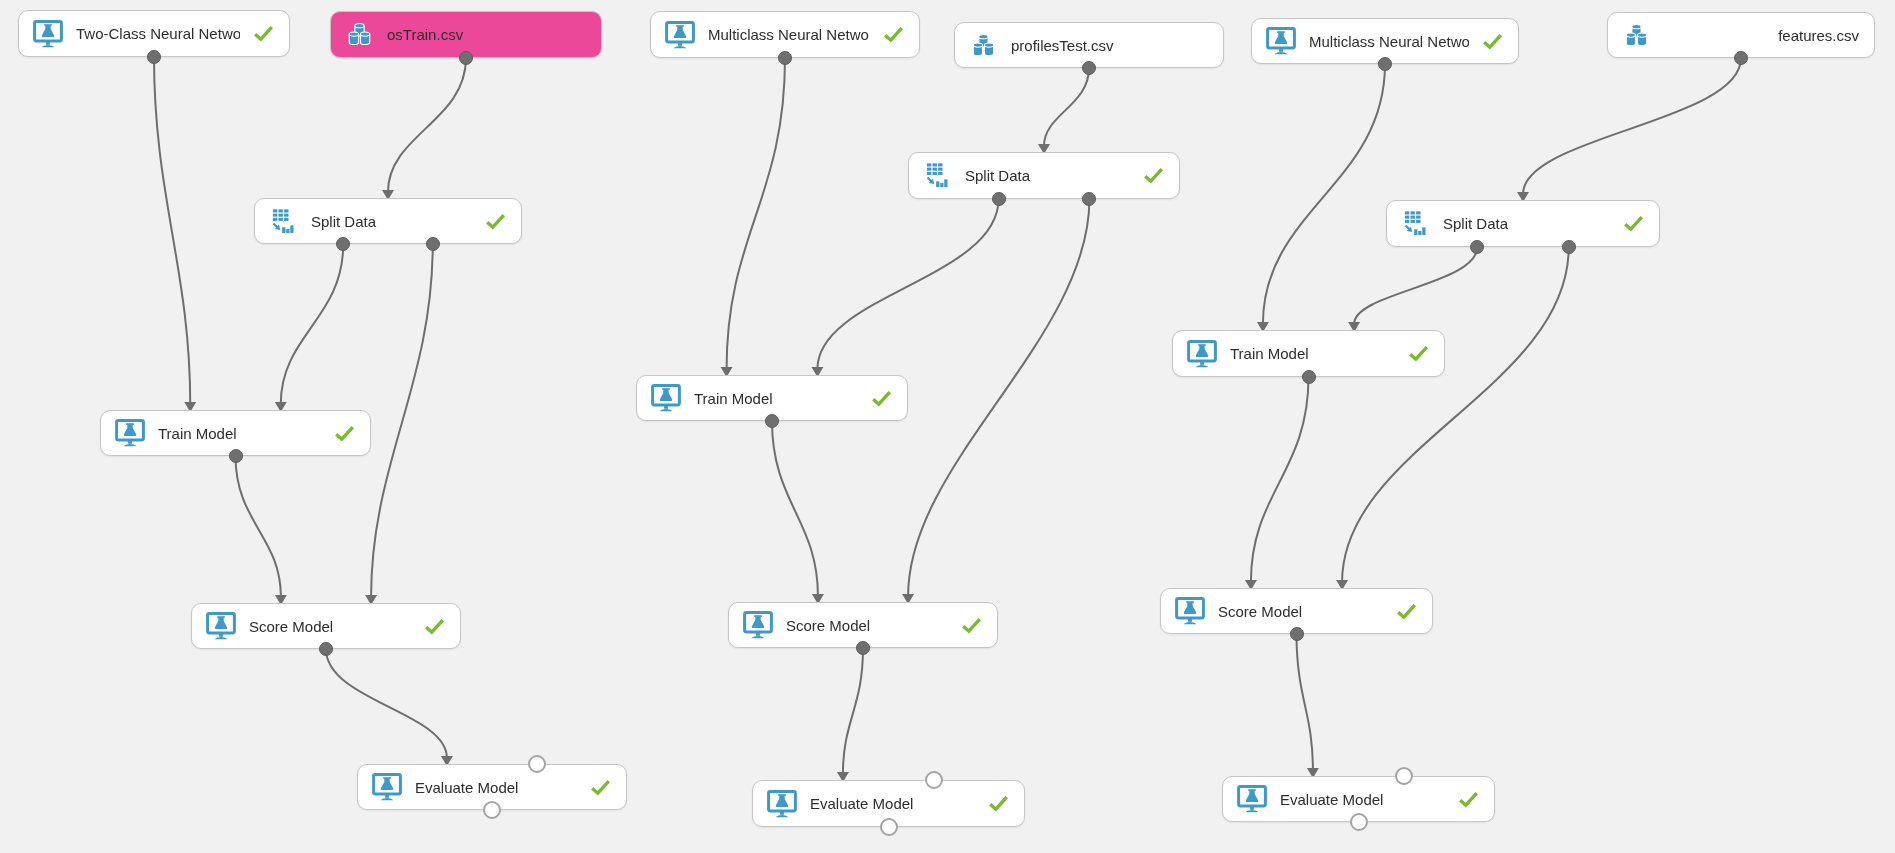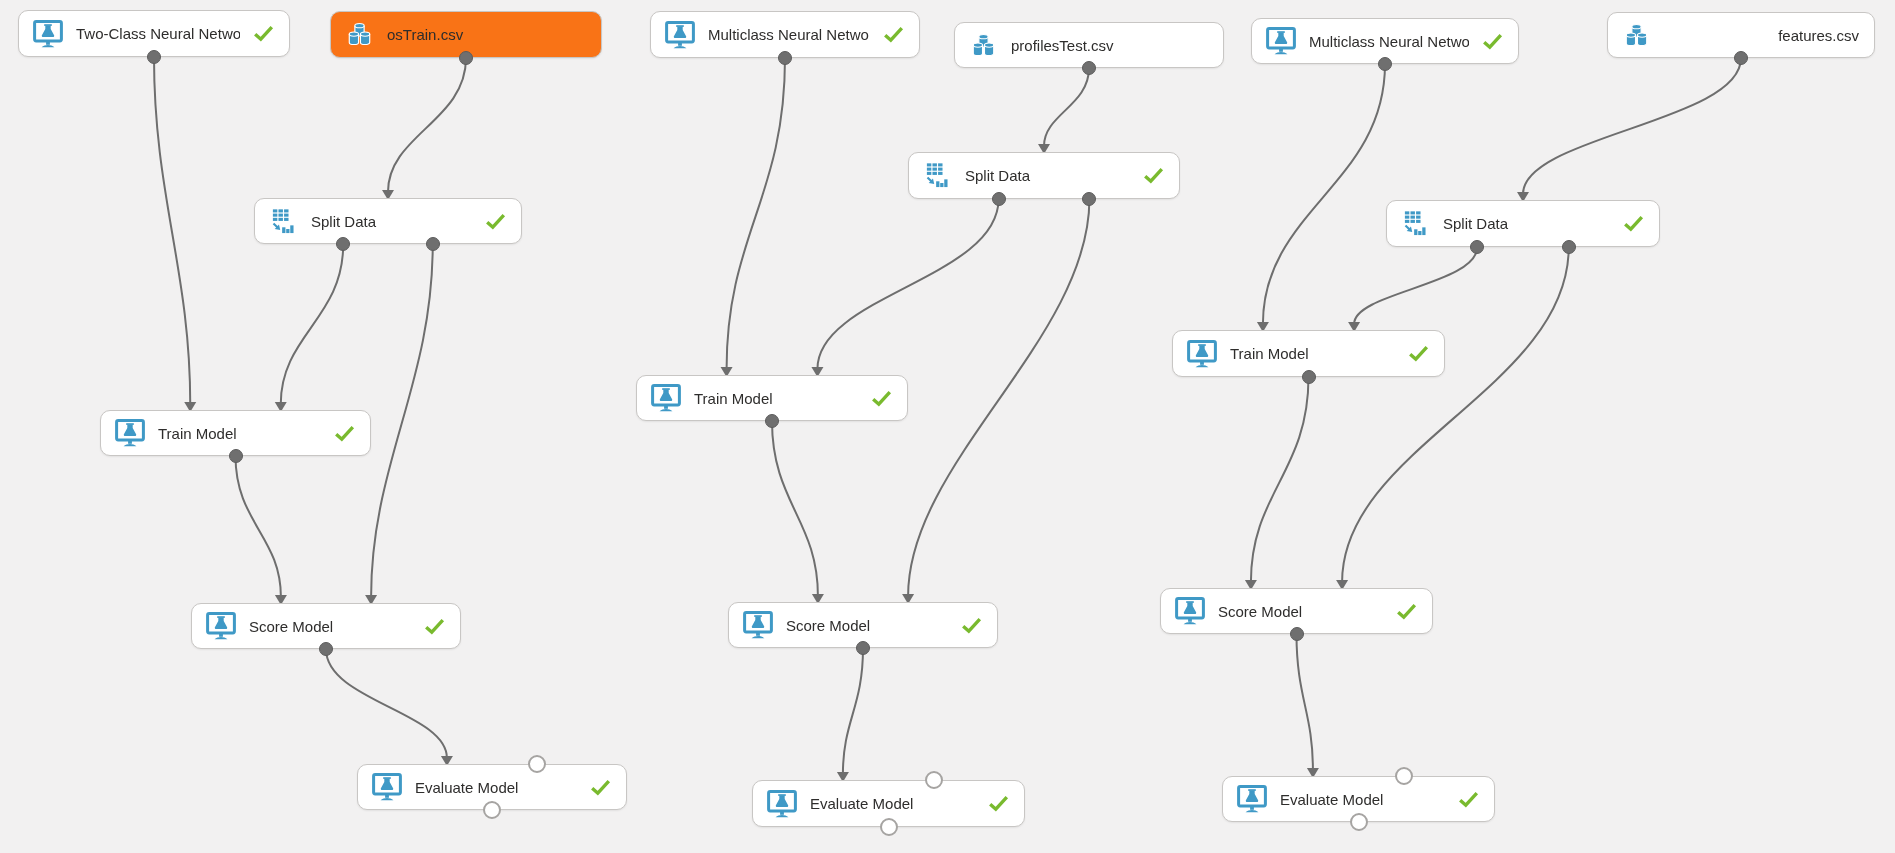--- a/index.html
+++ b/index.html
@@ -89,21 +89,21 @@
        <path d="M8.6 27.2 c3.2 -2.9 9.6 -2.9 12.8 0 Z" fill="#3f99c6"></path>
      </svg>
       </span>
       <span class="nlabel" style="color: rgb(46, 45, 44);">Two-Class Neural Network</span>
       <span class="ncheck">
         <svg viewBox="0 0 21 17" width="21" height="17">
      <path d="M2.2 9.2 L7.8 14.2 L18.8 2.2" fill="none" stroke="#79ba2e" stroke-width="3.4"></path>
    </svg>
       </span>
     </div>
-    <div class="node" style="left: 330px; top: 11px; width: 272px; height: 47px; background: #f97316; border: 1px solid rgb(200, 198, 196);">
+    <div class="node" style="left: 330px; top: 11px; width: 272px; height: 47px; background: #ec4899; border: 1px solid rgb(200, 198, 196);">
       <span class="nicon">
         <svg viewBox="0 0 30 28" width="29" height="27">
        <g stroke="#fff" stroke-width="1.2" fill="#3f99c6">
          <path d="M10.2 4.8 v8.6 a4.8 2.2 0 0 0 9.6 0 V4.8"></path>
          <ellipse cx="15" cy="4.8" rx="4.8" ry="2.2"></ellipse>
          <path d="M4.4 13.6 v8.6 a4.8 2.2 0 0 0 9.6 0 v-8.6"></path>
          <ellipse cx="9.2" cy="13.6" rx="4.8" ry="2.2"></ellipse>
          <path d="M16 13.6 v8.6 a4.8 2.2 0 0 0 9.6 0 v-8.6"></path>
          <ellipse cx="20.8" cy="13.6" rx="4.8" ry="2.2"></ellipse>
        </g>

